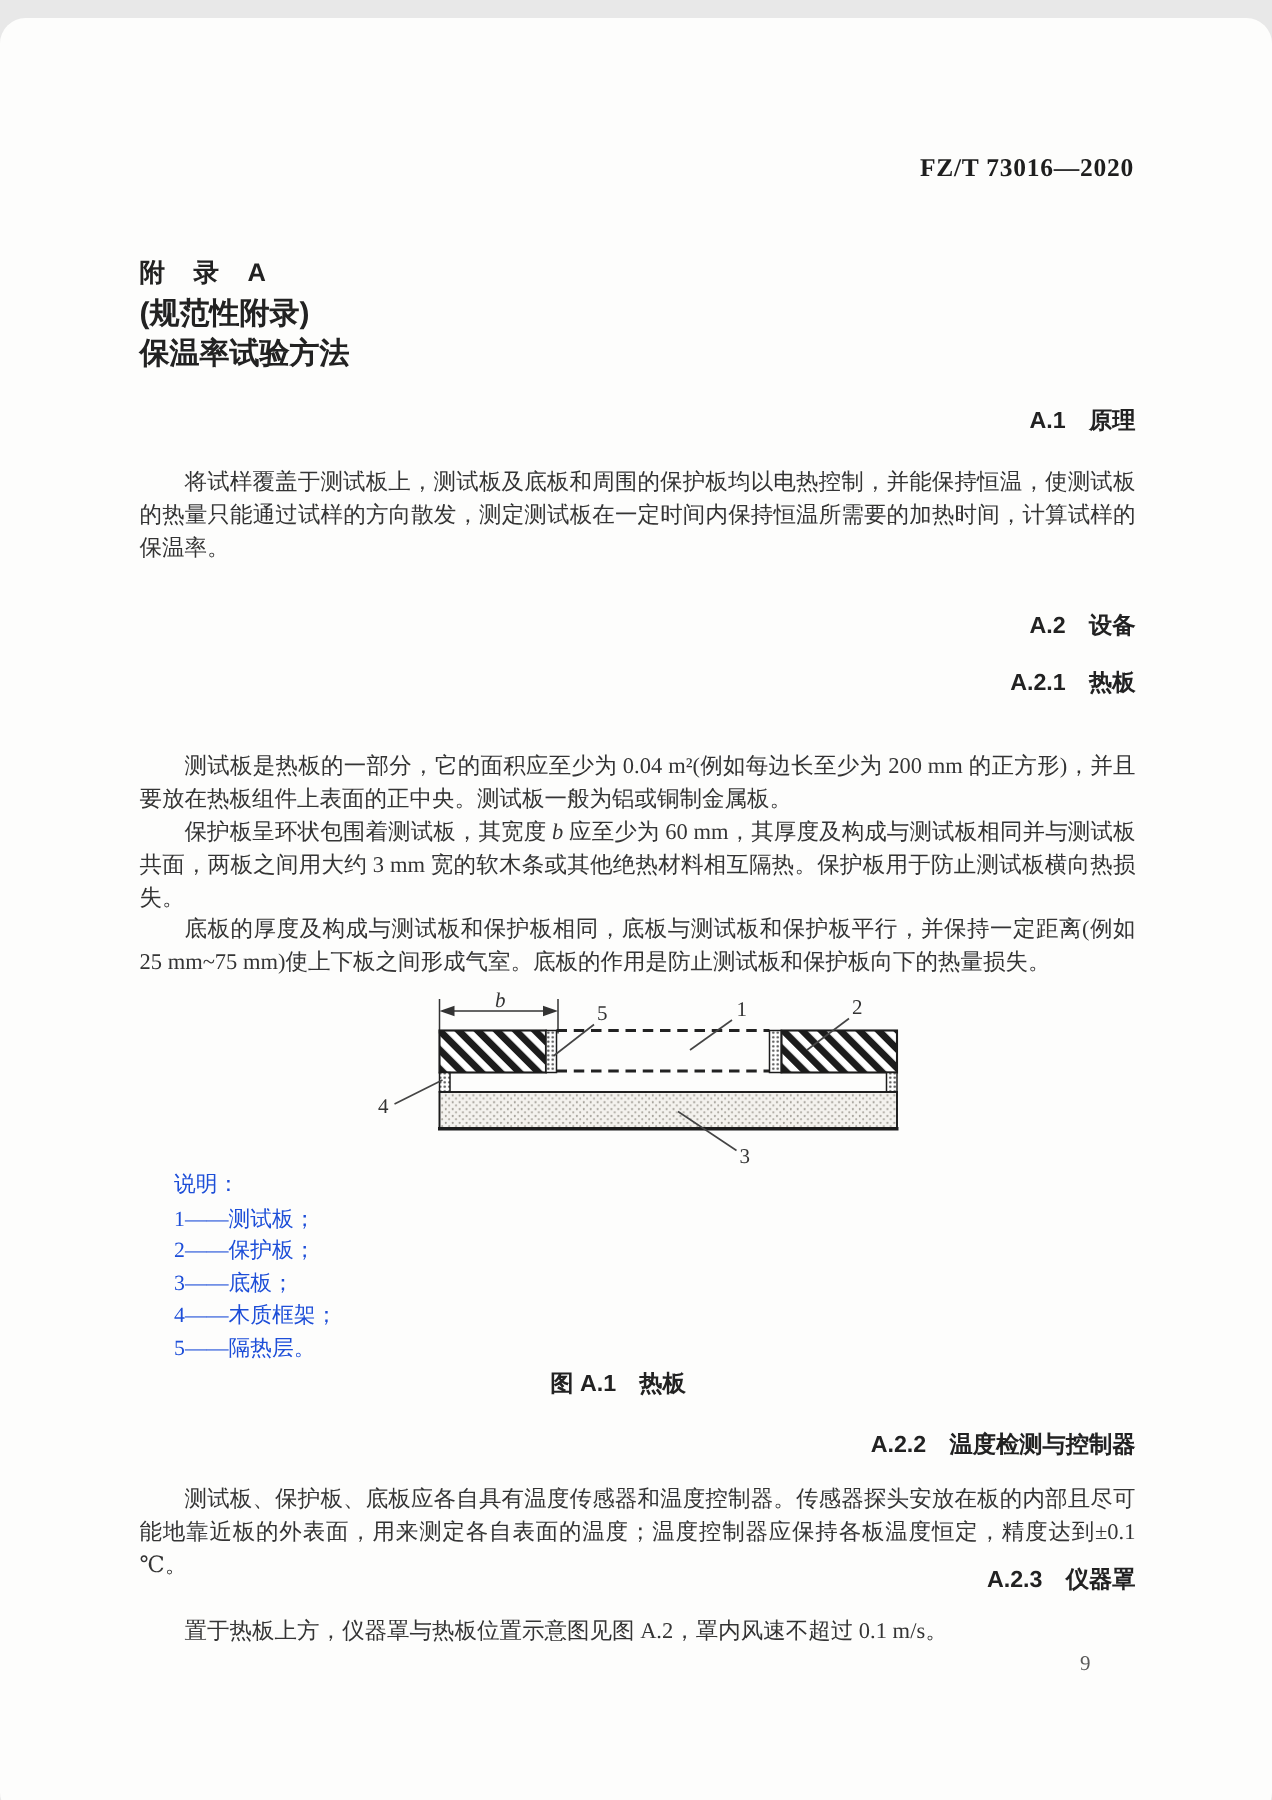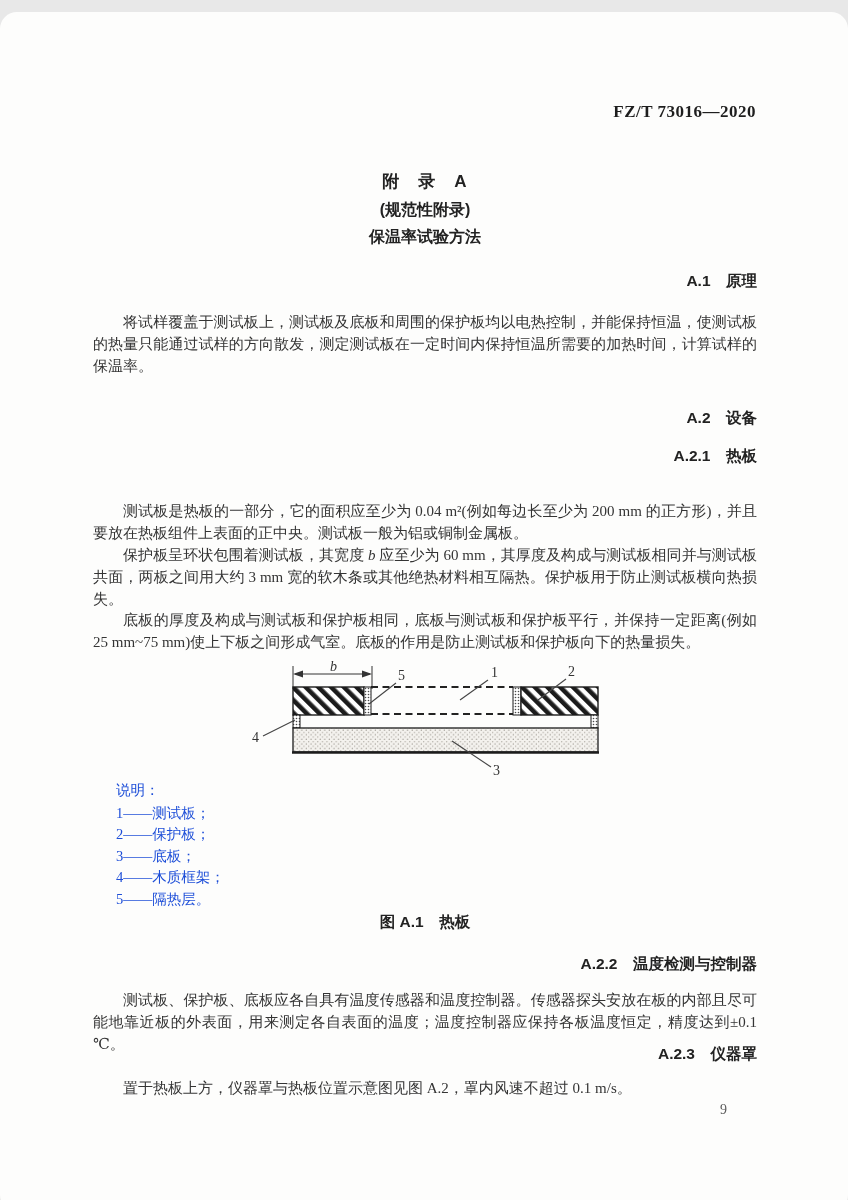--- a/index.html
+++ b/index.html
@@ -12,41 +12,41 @@
     color:#383838;
     overflow:hidden;
     border-radius:17px;
   }
   .abs { position:absolute; }
   .hei  { font-family:"Liberation Sans","DejaVu Sans",sans-serif; font-weight:bold; color:#222; }
   .serif-bold { font-weight:bold; color:#1e1e1e; }
 
   .std-code { top:90px; right:92px; font-size:17px; letter-spacing:0.5px; }
 
-  .title-block { top:156px; left:93px; width:664px; text-align:center; }
+  .title-block { top:156px; left:93px; width:664px; }
   .title-line1 { font-size:17px; line-height:28px; letter-spacing:1px; }
-  .title-line2, .title-line3 { font-size:16px; line-height:27px; }
+  .title-line2, .title-line3 { font-size:20px; line-height:27px; }
 
   .heading { left:93px; width:664px; font-size:15.5px; line-height:16px;text-align:right; }
 
   .para {
     left:93px; width:664px;
     font-size:15px; line-height:21.8px;
     text-align:justify;
     text-indent:2em;
     color:#343434;
   }
   .var-italic { font-style:italic; font-family:"Liberation Serif",serif; }
 
   .figure-wrap { top:648px; left:250px; width:390px; height:125px; }
 
   .legend { top:768px; left:116px; font-size:14.5px; line-height:21.6px; color:#1d4ed8; }
   .legend-title { margin-bottom:1px; }
 
-  .fig-caption { top:900px; left:93px; width:664px; text-align:center; font-size:15.5px; }
+  .fig-caption { top:900px; left:80px; width:664px; text-align:center; font-size:15.5px; }
 
   .page-number { top:1090px; left:720px; font-size:14px; color:#5a5a5a; }
 </style>
 </head>
 <body>
 
 <div class="page">
 
   <div class="abs std-code serif-bold">FZ/T 73016—2020</div>
 

